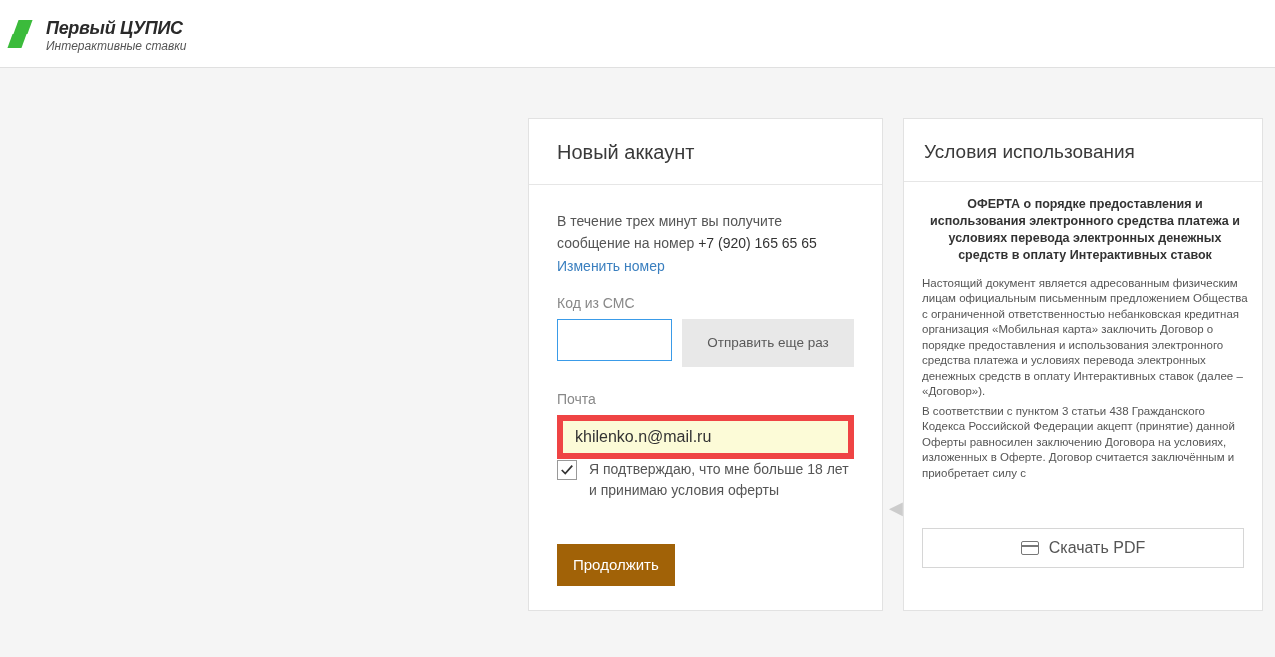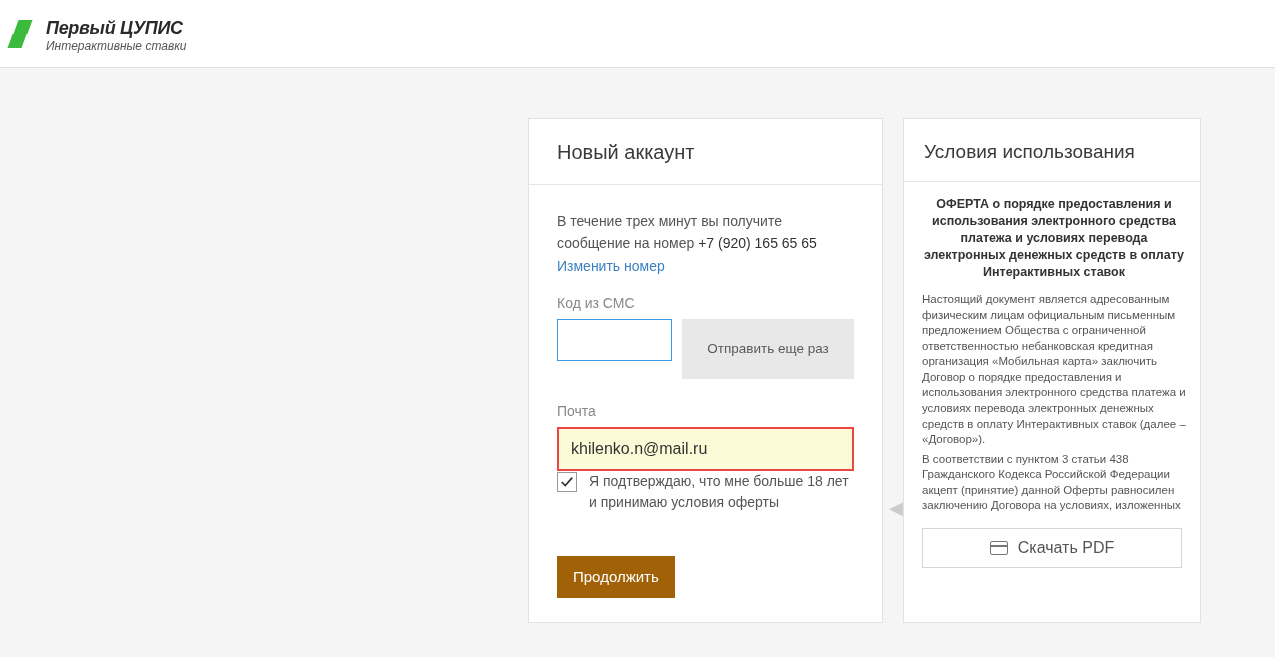--- a/index.html
+++ b/index.html
@@ -69,21 +69,21 @@
 
     .card {
       background: #fff;
       border: 1px solid #e2e2e2;
     }
 
     .card-left {
       width: 355px;
     }
     .card-right {
-      width: 298px;
+      width: 360px;
       padding: 0;
       display: flex;
       flex-direction: column;
     }
 
     .card-header {
       padding: 22px 28px 20px 28px;
       border-bottom: 1px solid #e6e6e6;
       font-size: 20px;
       color: #3a3a3a;
@@ -132,33 +132,33 @@
     .sms-input {
       width: 115px;
       height: 42px;
       border: 1px solid #3a9be8;
       outline: none;
       padding: 0 8px;
       font-size: 14px;
     }
     .resend-btn {
       flex: 1;
-      height: 60px;
+      height: 48px;
       border: none;
       background: #e8e8e8;
       color: #5a5a5a;
       font-size: 13.5px;
       cursor: pointer;
     }
 
     .email-field { margin-top: 24px; }
     .email-input {
       width: 100%;
       height: 44px;
-      border: 2px solid #ef4444;
+      border: 6px solid #ef4444;
       background: #fcfbd7;
       padding: 0 12px;
       font-size: 16px;
       color: #333;
       outline: none;
     }
 
     .confirm-row {
       display: flex;
       align-items: flex-start;

